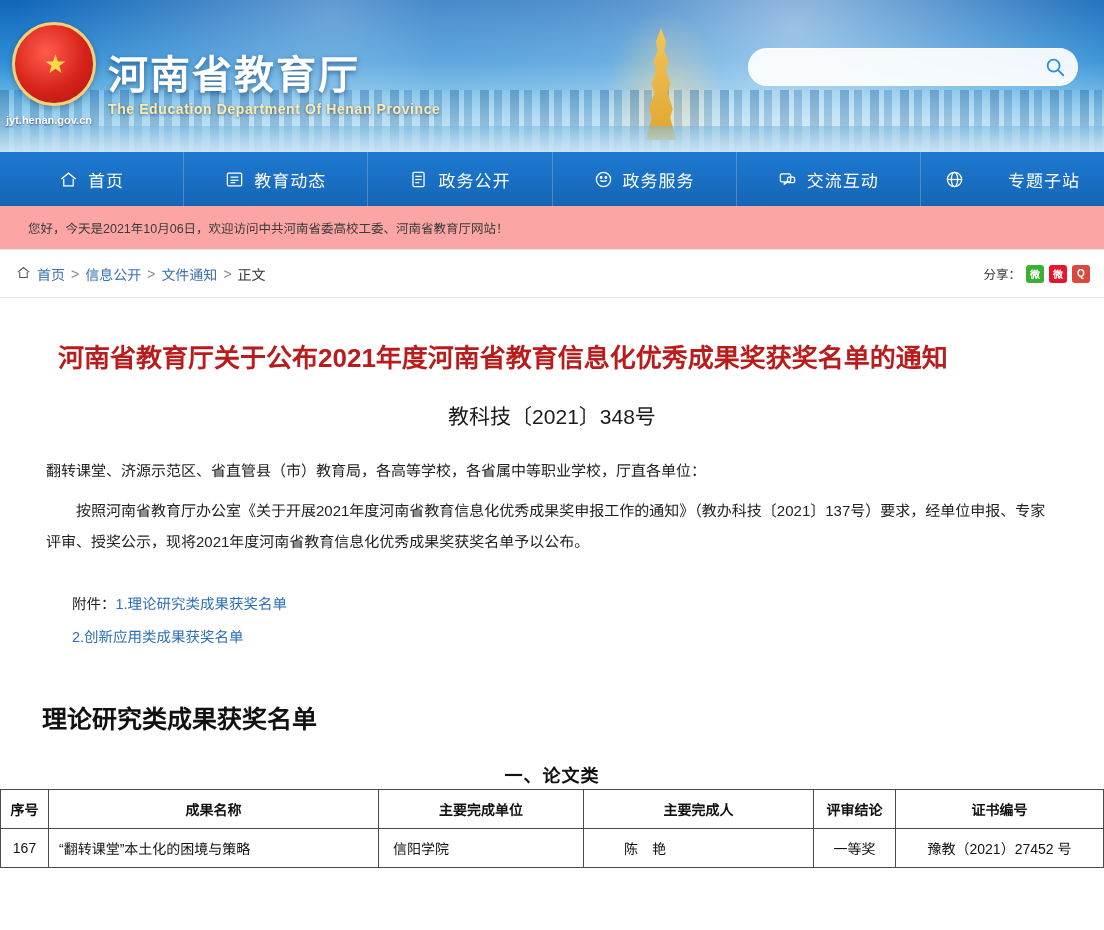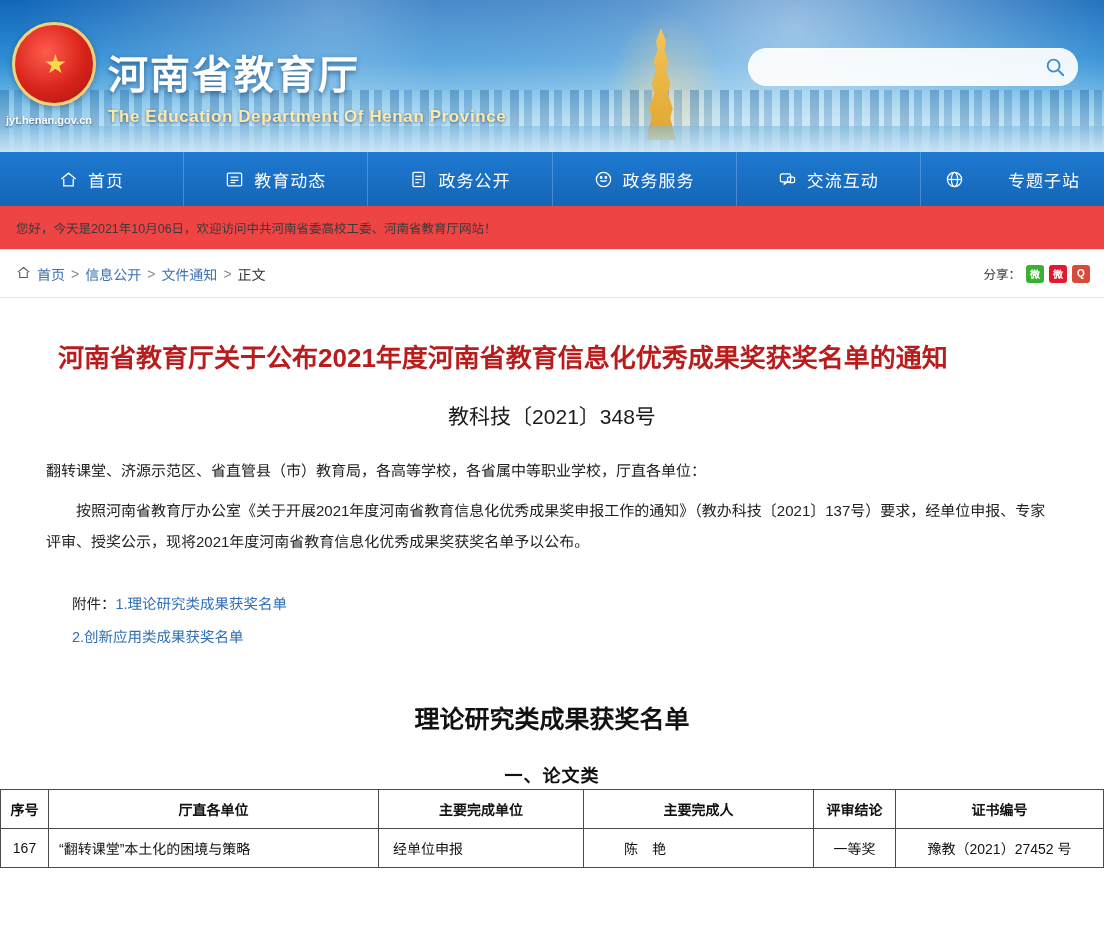--- a/index.html
+++ b/index.html
@@ -60,21 +60,21 @@
   }
   .emblem .star { font-size:26px; letter-spacing:-3px; }
   .site-title {
     position:absolute; left:108px; top:43px; color:#fff;
   }
   .site-title .cn {
     font-size:40px; font-weight:bold; letter-spacing:2px;
     text-shadow: 0 2px 5px rgba(0,40,90,0.55);
   }
   .site-title .en {
-    margin-top:6px; font-size:17px; letter-spacing:0.6px; font-weight:bold;
+    font-size:14px; letter-spacing:0.6px; font-weight:bold;
     color:#ffe9a8; text-shadow: 0 1px 3px rgba(0,40,90,0.6);
   }
   .domain-tag {
     position:absolute; left:6px; top:114px;
     font-size:11px; color:#fff; font-weight:bold;
     text-shadow:0 1px 2px rgba(0,40,90,0.7);
   }
   .search-box {
     position:absolute; right:26px; top:48px;
     width:330px; height:38px;
@@ -103,24 +103,24 @@
     color:#fff; font-size:17px; letter-spacing:1px;
     border-right:1px solid rgba(255,255,255,0.22);
     cursor:pointer;
   }
   .nav .item:last-child { border-right:none;gap:44px; }
   .nav .item svg { display:block; }
 
   
   .welcome {
     height:44px;
-    background:#ef4444;
+    background:#fca5a5;
     border-bottom:1px solid #e2eaf2;
     display:flex; align-items:center;
-    padding-left:16px;
+    padding-left:28px;
     font-size:12.5px; color:#3a3a3a;
   }
 
   
   .crumb-wrap {
     height:48px; border-bottom:1px solid #e6e6e6;
     display:flex; align-items:center;
     padding: 0 14px 0 16px;
   }
   .crumb {
@@ -162,21 +162,21 @@
 
   .body-text { padding: 26px 4px 0 4px; font-size:15px; color:#222; line-height:2.05; }
   .body-text p { margin: 0 0 10px 0; }
   .indent { text-indent: 2em; }
 
   .attach { padding: 20px 4px 0 30px; font-size:14.5px; line-height:2.3; }
   .attach a { color:#2f6fb5; text-decoration:none; cursor:pointer; }
   .attach .lbl { color:#222; }
 
   h2.sect {
-    margin: 44px 0 0 0; text-align:center;
+    margin: 44px 0 0 0; 
     font-size:25px; font-weight:bold; color:#111;
   }
   h3.subsect {
     margin: 26px 0 2px 0; text-align:center;
     font-size:18px; font-weight:bold; color:#111;
     letter-spacing:1px;
   }
 
   
   table.award {
@@ -350,31 +350,31 @@
     </div>
   </div>
 
   <h2 class="sect">理论研究类成果获奖名单</h2>
   <h3 class="subsect">一、论文类</h3>
 
   <table class="award">
     <thead>
       <tr>
         <th style="width:48px">序号</th>
-        <th style="width:330px">厅直各单位</th>
+        <th style="width:330px">成果名称</th>
         <th style="width:205px">主要完成单位</th>
         <th style="width:230px">主要完成人</th>
         <th style="width:82px">评审结论</th>
         <th>证书编号</th>
       </tr>
     </thead>
     <tbody>
       <tr>
         <td>167</td>
         <td class="name">“翻转课堂”本土化的困境与策略</td>
-        <td class="unit">经单位申报</td>
+        <td class="unit">信阳学院</td>
         <td class="person">陈　艳</td>
         <td>一等奖</td>
         <td>豫教（2021）27452 号</td>
       </tr>
     </tbody>
   </table>
 </div>
 
 </body></html>

